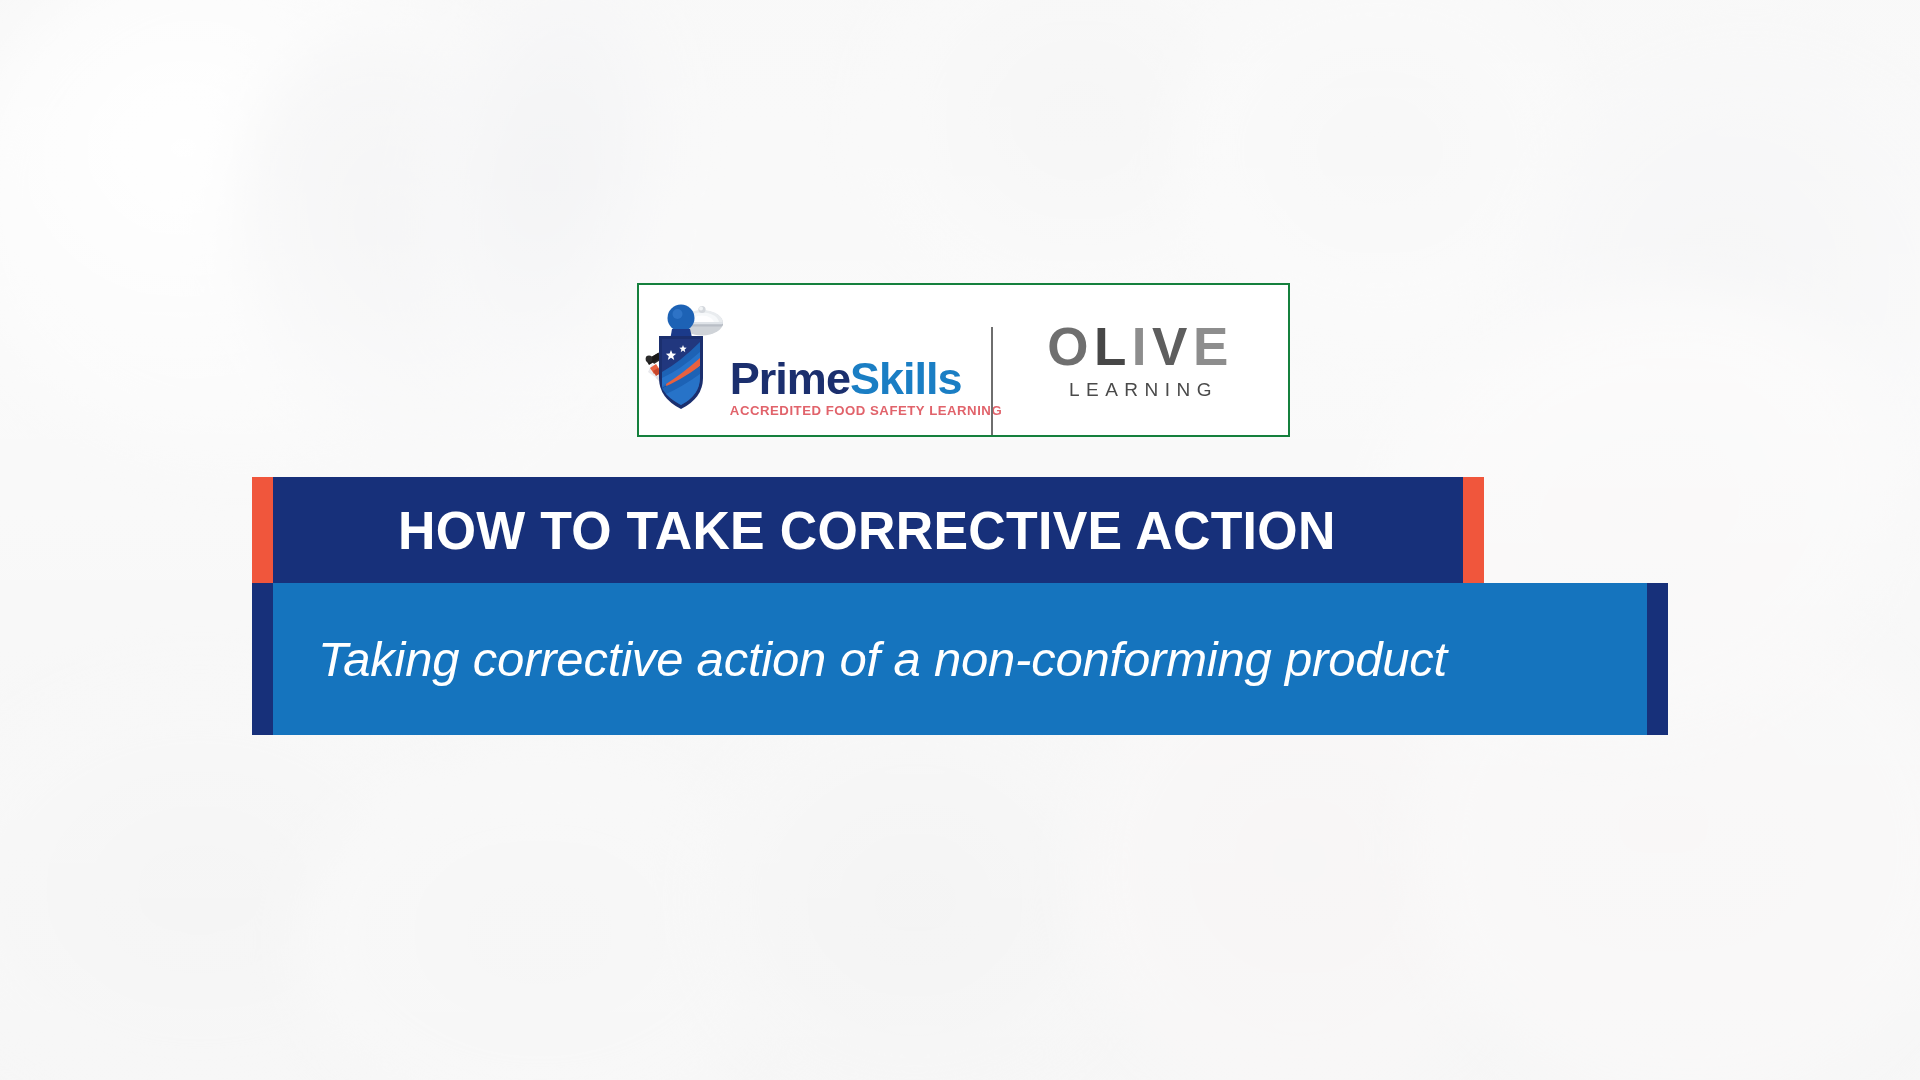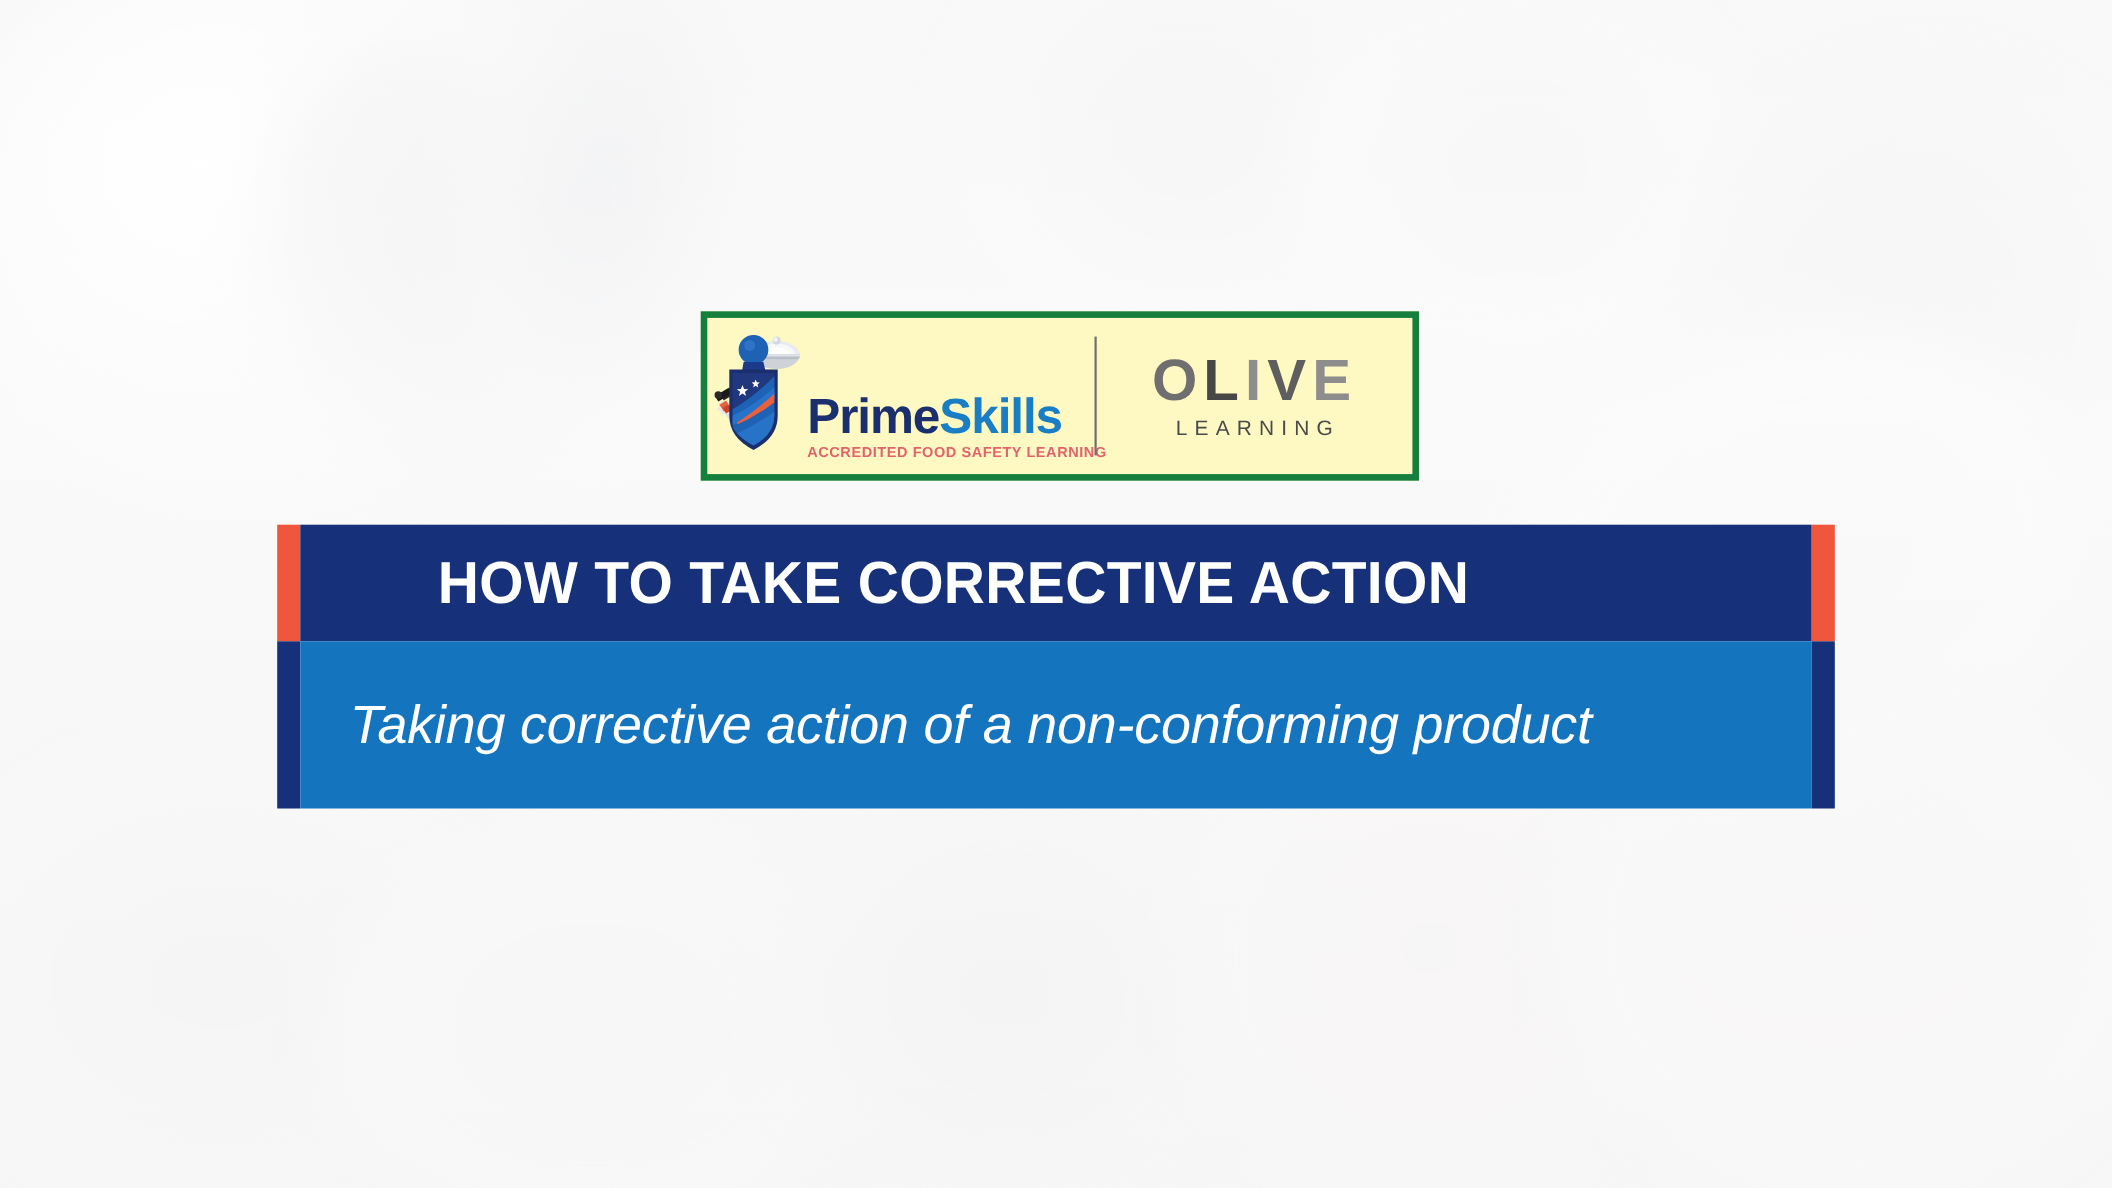--- a/index.html
+++ b/index.html
@@ -69,24 +69,24 @@
         rgba(255,255,255,0.52) 100%);
   }
 
   
   #logo-box {
     position: absolute;
     left: 637px;
     top: 283px;
     width: 653px;
     height: 154px;
-    background: #fef9c3;
-    border: 6px solid #15803d;
-    display: flex;
-    align-items: center;
+    background: #ffffff;
+    border: 2px solid #15803d;
+    display: flex;
+    align-items: flex-end;
     z-index: 5;
   }
 
   .logo-left {
     width: 352px;
     height: 100%;
     display: flex;
     align-items: center;
     justify-content: center;
     padding-left: 8px;
@@ -155,21 +155,21 @@
     color: #4a4a4a;
     white-space: nowrap;
     padding-left: 6px;
   }
 
   
   #title-band {
     position: absolute;
     left: 252px;
     top: 477px;
-    width: 1416px;
+    width: 1232px;
     height: 106px;
     display: flex;
     z-index: 4;
   }
   .title-accent {
     width: 21px;
     background: #f0563c;
     flex: none;
   }
   .title-main {

